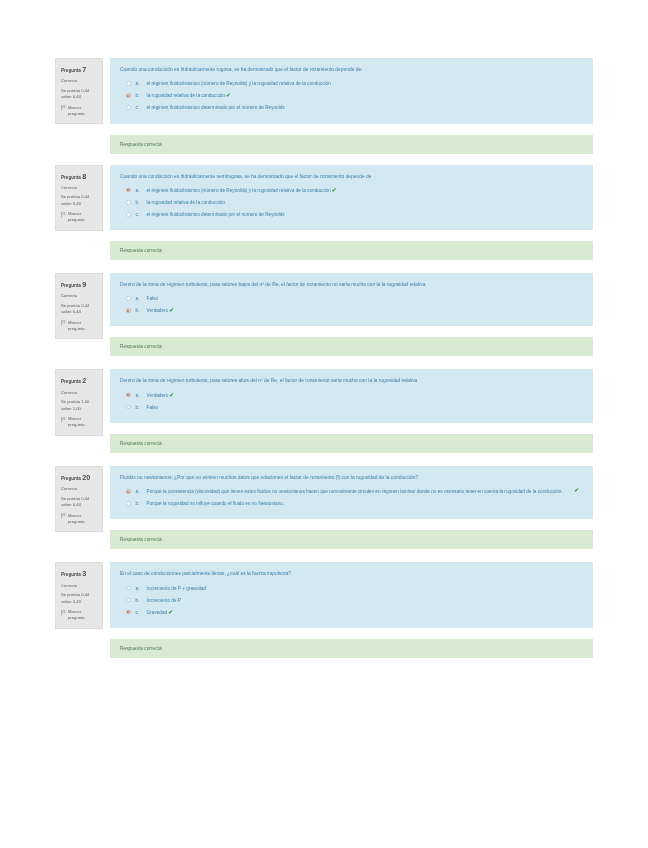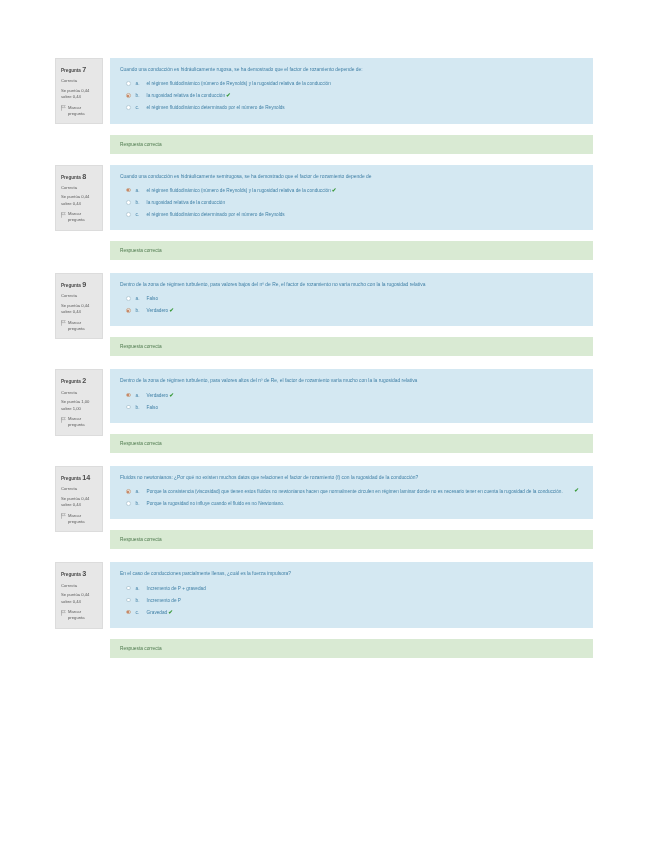--- a/index.html
+++ b/index.html
@@ -324,21 +324,21 @@
             </div>
             <div class="spacer-sm"></div>
             <div class="feedback">Respuesta correcta</div>
           </div>
         </div>
         <div style="height: 13px;"></div>
       </div>
       <div>
         <div class="question">
           <div class="q-info">
-            <div class="q-num"><span>Pregunta</span> <span class="num-big">14</span></div>
+            <div class="q-num"><span>Pregunta</span> <span class="num-big">20</span></div>
             <div class="q-state">Correcta</div>
             <div class="q-grade">
               <div>Se puntúa 0,44</div>
               <div>sobre 0,44</div>
             </div>
             <div class="q-flag">
               <span class="flag-icon"><svg width="5" height="6" viewBox="0 0 10 12">
                   <path d="M1 0.5 L1 11.5" stroke="#8a8a8a" stroke-width="1" fill="none"></path>
                   <path d="M1.6 0.8 L8.5 0.8 L6.8 3.0 L8.5 5.2 L1.6 5.2 Z" fill="none" stroke="#8a8a8a" stroke-width="0.9"></path>
                 </svg></span>

